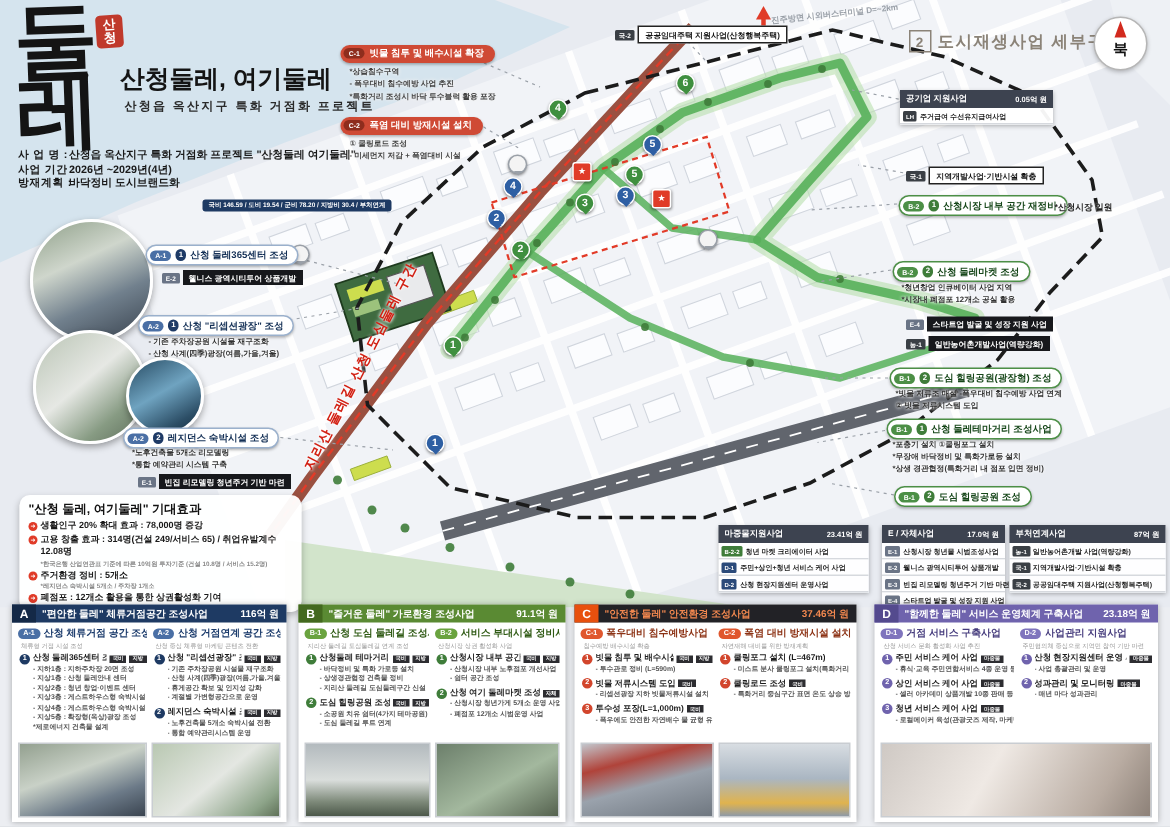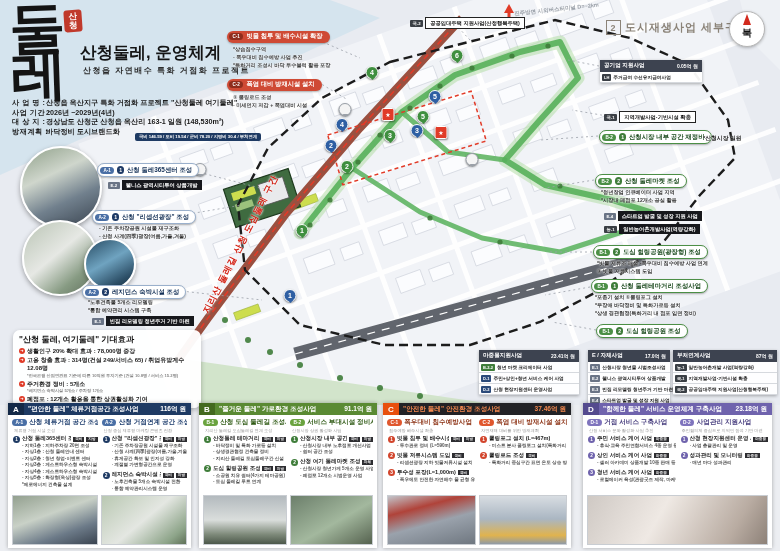--- a/index.html
+++ b/index.html
@@ -326,32 +326,29 @@
     <span class="secno">2</span>
     <span>도시재생사업 세부구상도</span>
   </div>
   <div class="compass">
     <span class="needle"></span>
     <span class="clabel">북</span>
   </div>
 
   <div class="calli">둘레</div>
   <div class="stamp">산청</div>
-  <div class="maintitle">산청둘레, 운영체계</div>
-  <div class="subtitle">산청읍 자연배수 특화 거점화 프로젝트</div>
+  <div class="maintitle">산청둘레, 여기둘레</div>
+  <div class="subtitle">산청읍 옥산지구 특화 거점화 프로젝트</div>
 
   <div class="info">
     <div class="irow">
         <span class="ilabel">사 업 명</span><span class="ival">산청읍 옥산지구 특화 거점화 프로젝트 "산청둘레 여기둘레"</span>
       </div>
       <div class="irow">
         <span class="ilabel">사업 기간</span><span class="ival">2026년 ~2029년(4년)</span>
-      </div>
-      <div class="irow">
-        <span class="ilabel">대 상 지</span><span class="ival">경상남도 산청군 산청읍 옥산리 163-1 일원 (148,530m²)</span>
       </div>
       <div class="irow">
         <span class="ilabel">방재계획</span><span class="ival">바닥정비  도시브랜드화</span>
       </div>
     <span class="budget-badge">국비 146.59 / 도비 19.54 / 군비 78.20 / 지방비 30.4 / 부처연계</span>
   </div>
 
   <div class="circ c1"></div>
   <div class="circ c2"></div>
   <div class="circ c3"></div>

